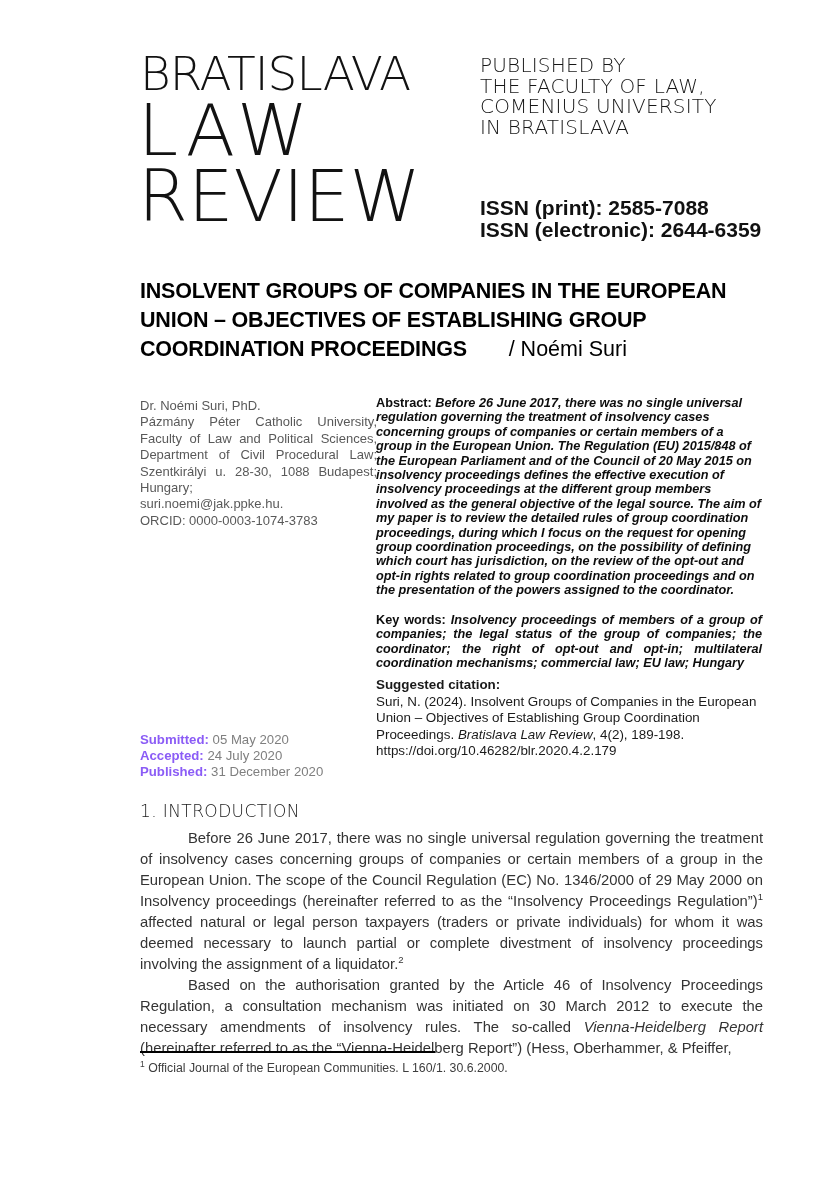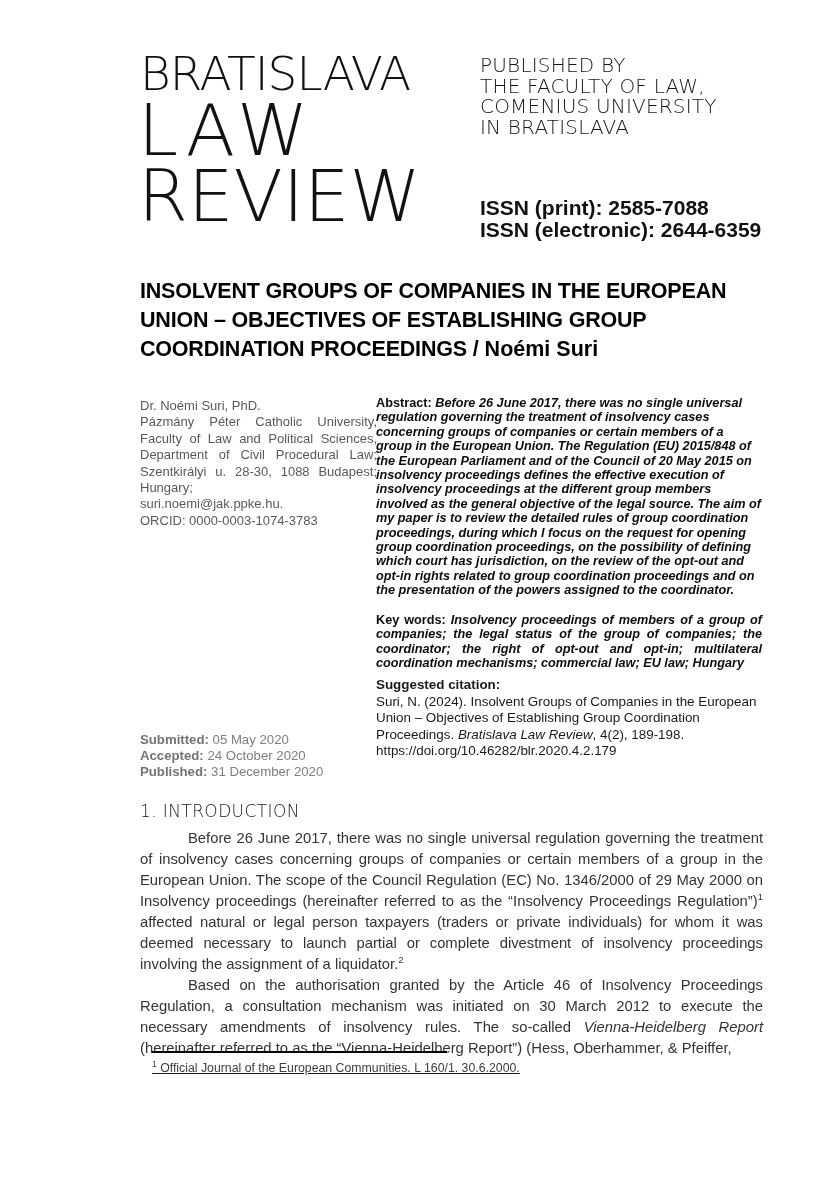--- a/index.html
+++ b/index.html
@@ -22,29 +22,29 @@
   .logo-l3 { position: absolute; left: 0; top: 160px; font-family: "DejaVu Sans", sans-serif;
              font-weight: 200; font-size: 72px; line-height: 1; letter-spacing: 0px; white-space: nowrap; }
 
   .publisher { position: absolute; left: 480px; top: 55px; font-family: "DejaVu Sans", sans-serif;
                font-weight: 200; font-size: 20px; line-height: 20.5px; letter-spacing: 0.2px; color: #161616; white-space: nowrap; }
   .issn { position: absolute; left: 480px; top: 197px; font-size: 21px; line-height: 22px; font-weight: 700; color: #111; }
 
   
   .title { position: absolute; left: 140px; top: 277px; width: 625px; margin: 0;
            font-size: 21.5px; line-height: 29px; font-weight: 700; color: #000; letter-spacing: -0.2px; }
-  .title-byline { font-weight: 700; letter-spacing: 0; }
+  .title-byline { font-weight: 400; letter-spacing: 0; margin-left: 36px; }
 
   
   .info-left { position: absolute; left: 140px; top: 398px; width: 237px; height: 382px;
                font-size: 13px; line-height: 16.4px; color: #595959; }
   .author-line { white-space: nowrap; }
   .author-aff { margin: 0; text-align: justify; }
   .dates { position: absolute; left: 0; bottom: 0; font-size: 13.2px; line-height: 16px; color: #7f7f7f; white-space: nowrap; }
-  .dates b { color: #737373; font-weight: 700; }
+  .dates b { color: #8b5cf6; font-weight: 700; }
 
   .info-right { position: absolute; left: 376px; top: 396px; width: 386px; }
   .abstract { margin: 0; font-size: 12.7px; line-height: 14.4px; font-weight: 700; font-style: italic; color: #0d0d0d; }
   .abstract .lbl { font-style: normal; }
   .keywords { margin: 15px 0 0 0; font-size: 12.7px; line-height: 14.4px; font-weight: 700; font-style: italic;
               color: #0d0d0d; text-align: justify; }
   .keywords .lbl { font-style: normal; }
   .citation { margin-top: 7px; font-size: 13.4px; line-height: 16.4px; color: #1a1a1a; }
   .citation-heading { font-weight: 700; }
   .citation .journal { font-style: italic; }
@@ -53,21 +53,21 @@
   .section-heading { position: absolute; left: 140px; top: 799px; margin: 0;
                      font-family: "DejaVu Sans", sans-serif; font-weight: 200; font-size: 17px;
                      line-height: 24px; letter-spacing: 0.4px; color: #1a1a1a; }
   .body-text { position: absolute; left: 140px; top: 828px; width: 623px;
                font-size: 14.8px; line-height: 21px; color: #333333; text-align: justify; }
   .body-text p { margin: 0; text-indent: 48px; }
   .body-text sup { font-size: 9.5px; line-height: 0; }
   .body-text .it { font-style: italic; }
 
   
-  .footnote-area { position: absolute; left: 152px; top: 1051px; width: 623px; text-decoration: underline; }
+  .footnote-area { position: absolute; left: 140px; top: 1051px; width: 623px; }
   .fn-rule { width: 295px; height: 0; border-top: 2px solid #000; margin: 0 0 8px 0; }
   .footnote { font-size: 12.3px; line-height: 15.6px; color: #3d3d3d; }
   .footnote sup { font-size: 8.5px; line-height: 0; }
 </style>
 </head>
 <body>
 
 <div class="page">
 
   <div class="logo">
@@ -94,21 +94,21 @@
   </h1>
 
   <div class="info-left">
     <div class="author-line">Dr. Noémi Suri, PhD.</div>
     <p class="author-aff">Pázmány Péter Catholic University, Faculty of Law and Political Sciences, Department of Civil Procedural Law; Szentkirályi u. 28-30, 1088 Budapest; Hungary;</p>
     <div class="author-line">suri.noemi@jak.ppke.hu.</div>
     <div class="author-line">ORCID: 0000-0003-1074-3783</div>
 
     <div class="dates">
       <div><b>Submitted:</b> <span>05 May 2020</span></div>
-      <div><b>Accepted:</b> <span>24 October 2020</span></div>
+      <div><b>Accepted:</b> <span>24 July 2020</span></div>
       <div><b>Published:</b> <span>31 December 2020</span></div>
     </div>
   </div>
 
   <div class="info-right">
     <p class="abstract"><span class="lbl">Abstract:</span> <span>Before 26 June 2017, there was no single universal regulation governing the treatment of insolvency cases concerning groups of companies or certain members of a group in the European Union. The Regulation (EU) 2015/848 of the European Parliament and of the Council of 20 May 2015 on insolvency proceedings defines the effective execution of insolvency proceedings at the different group members involved as the general objective of the legal source. The aim of my paper is to review the detailed rules of group coordination proceedings, during which I focus on the request for opening group coordination proceedings, on the possibility of defining which court has jurisdiction, on the review of the opt-out and opt-in rights related to group coordination proceedings and on the presentation of the powers assigned to the coordinator.</span></p>
 
     <p class="keywords"><span class="lbl">Key words:</span> <span>Insolvency proceedings of members of a group of companies; the legal status of the group of companies; the coordinator; the right of opt-out and opt-in; multilateral coordination mechanisms; commercial law; EU law; Hungary</span></p>
 
     <div class="citation">

